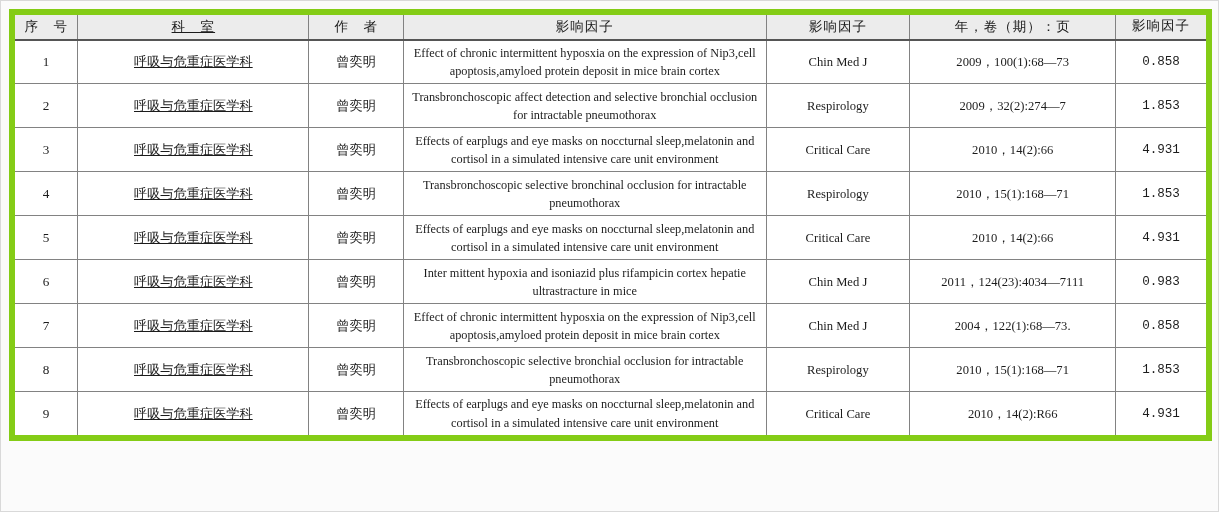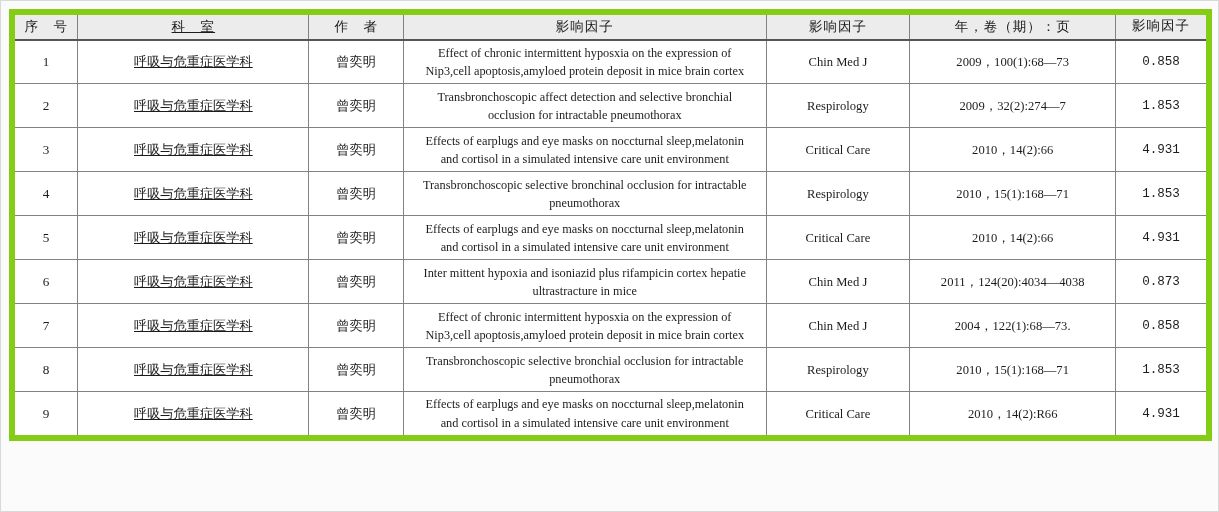--- a/index.html
+++ b/index.html
@@ -41,21 +41,21 @@
     border-bottom: 2px solid #555;
     letter-spacing: 1px;
   }
   .pub-table tbody td {
     font-size: 13.2px;
     height: 44px;
   }
   .pub-table tbody td.col-title {
     font-size: 12.3px;
     line-height: 1.5;
-    padding: 3px 19px;
+    padding: 3px 8px;
   }
   .pub-table tbody td.col-journal,
   .pub-table tbody td.col-ref,
   .pub-table tbody td.col-impact {
     font-size: 12.6px;
   }
   
   .col-no      { width: 5.5%; }
   .col-dept    { width: 19.3%; text-decoration: underline; }
   .col-author  { width: 7.9%; }
@@ -125,22 +125,22 @@
           <td class="col-journal">Critical Care</td>
           <td class="col-ref">2010，14(2):66</td>
           <td class="col-impact">4.931</td>
         </tr>
         <tr>
           <td class="col-no">6</td>
           <td class="col-dept">呼吸与危重症医学科</td>
           <td class="col-author">曾奕明</td>
           <td class="col-title">Inter mittent hypoxia and isoniazid plus rifampicin cortex hepatie ultrastracture in mice</td>
           <td class="col-journal">Chin Med J</td>
-          <td class="col-ref">2011，124(20):4034—4038</td>
-          <td class="col-impact">0.873</td>
+          <td class="col-ref">2011，124(23):4034—7111</td>
+          <td class="col-impact">0.983</td>
         </tr>
         <tr>
           <td class="col-no">7</td>
           <td class="col-dept">呼吸与危重症医学科</td>
           <td class="col-author">曾奕明</td>
           <td class="col-title">Effect of chronic intermittent hyposxia on the expression of Nip3,cell apoptosis,amyloed protein deposit in mice brain cortex</td>
           <td class="col-journal">Chin Med J</td>
           <td class="col-ref">2004，122(1):68—73.</td>
           <td class="col-impact">0.858</td>
         </tr>

